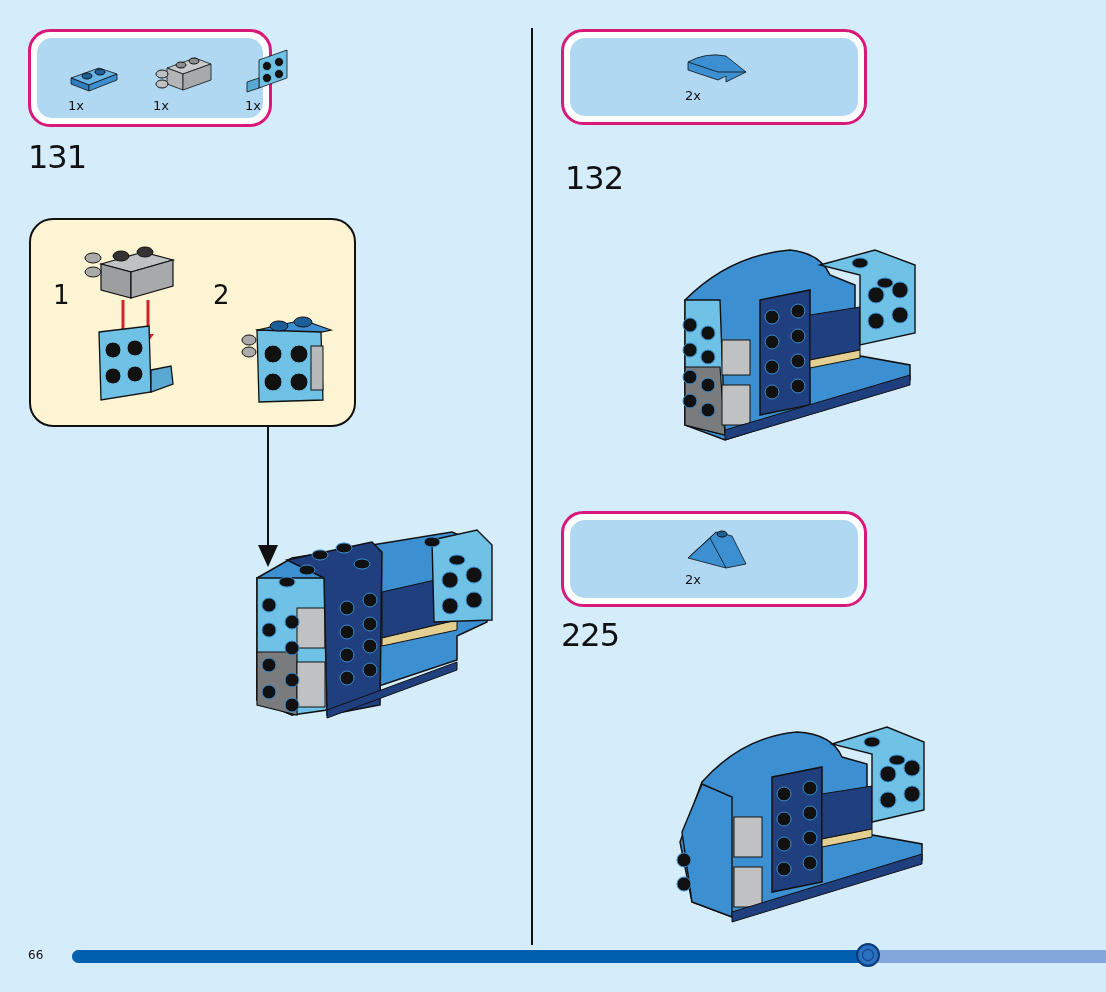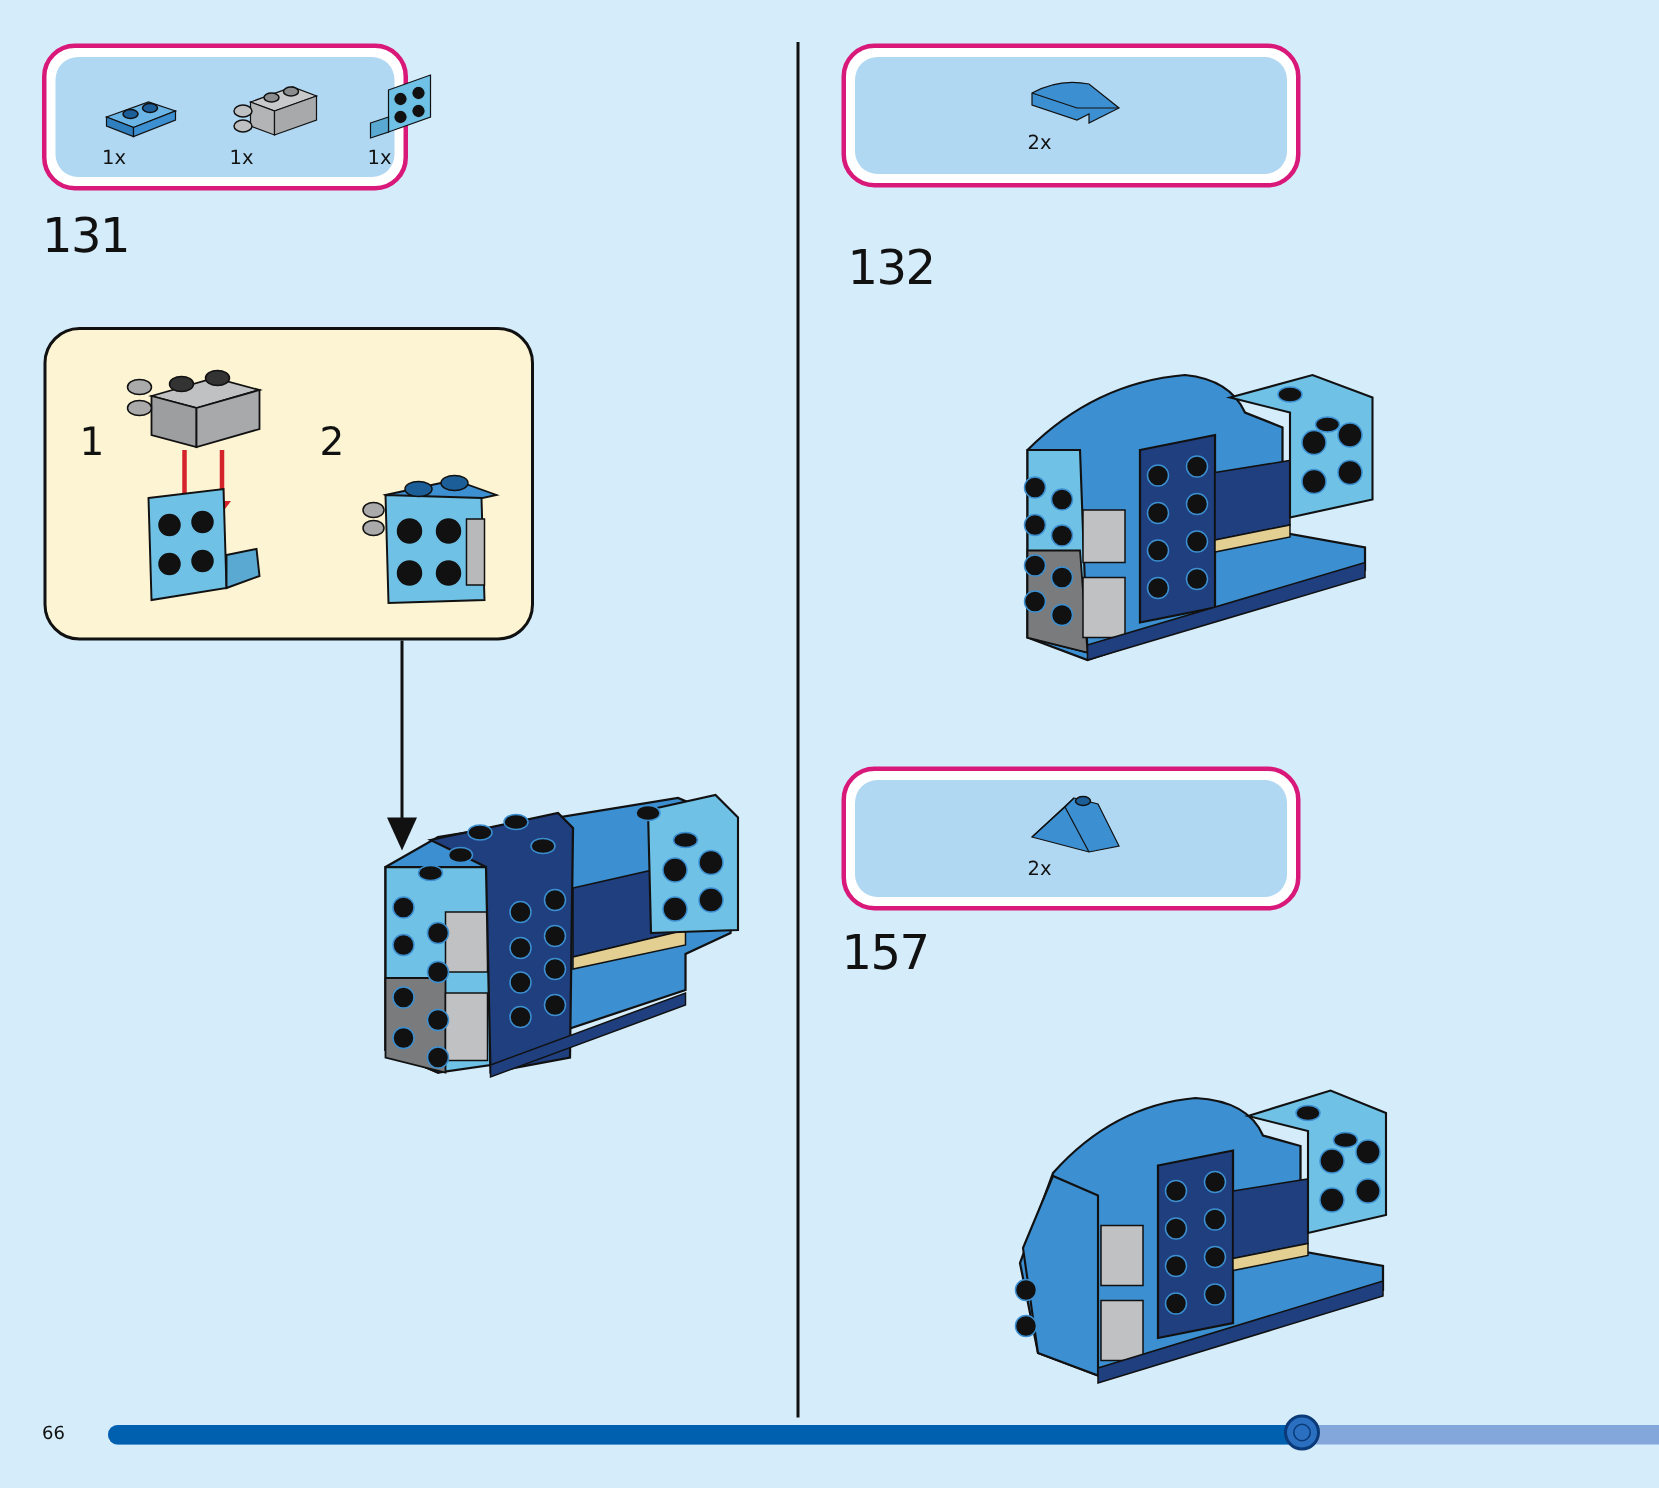--- a/index.html
+++ b/index.html
@@ -199,21 +199,21 @@
   <div class="parts-inner"></div>
   <svg style="left:122px;top:14px;" width="60" height="46" viewBox="0 0 60 46">
     <polygon points="30,4 46,8 60,36 40,40 2,30" fill="#3c8fd0" stroke="#111" stroke-width="0.8"></polygon>
     <polyline points="30,4 24,10 2,30" fill="none" stroke="#111" stroke-width="0.8"></polyline>
     <polyline points="24,10 40,40" fill="none" stroke="#111" stroke-width="0.8"></polyline>
     <ellipse cx="36" cy="6" rx="5" ry="3" fill="#1c5f98" stroke="#111"></ellipse>
   </svg>
   <div class="part-qty" style="left:121px;top:58px;">2x</div>
 </div>
 
-<div class="step-num" style="left:561px;top:616px;">157</div>
+<div class="step-num" style="left:561px;top:616px;">225</div>
 
 <svg style="left:672px;top:722px;" width="255" height="200" viewBox="0 0 255 200">
   <path d="M30,60 Q70,15 125,10 Q160,12 170,35 L195,42 L195,112 L250,122 L250,138 L60,195 L20,180 L8,120 Z" fill="#3c8fd0" stroke="#111" stroke-width="1.5"></path>
   <path d="M10,110 L30,62 L60,75 L60,195 L20,180 Z" fill="#3c8fd0" stroke="#111" stroke-width="1.4"></path>
   <rect x="62" y="95" width="28" height="40" fill="#c0c1c2" stroke="#111"></rect>
   <rect x="62" y="145" width="28" height="40" fill="#c0c1c2" stroke="#111"></rect>
   <polygon points="100,55 150,45 150,160 100,170" fill="#1f3f7f" stroke="#111" stroke-width="1.5"></polygon>
   <polygon points="150,72 200,64 200,107 150,117" fill="#1f3f7f" stroke="#111"></polygon>
   <polygon points="150,117 200,107 200,115 150,125" fill="#e3cf91" stroke="#111"></polygon>
   <polygon points="60,190 250,132 250,142 60,200" fill="#1f3f7f" stroke="#111"></polygon>

